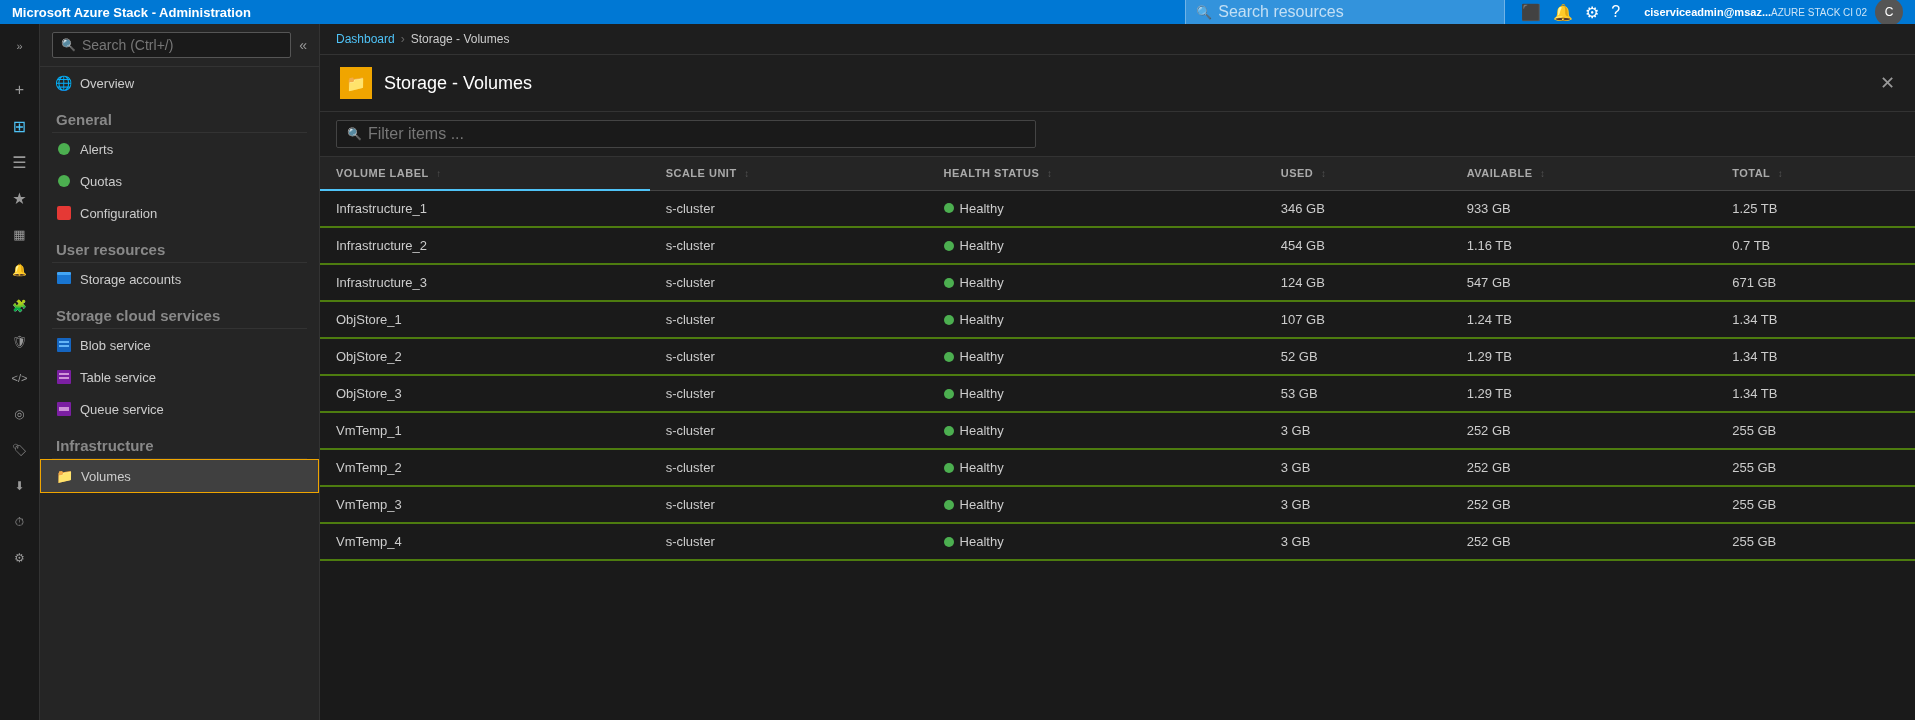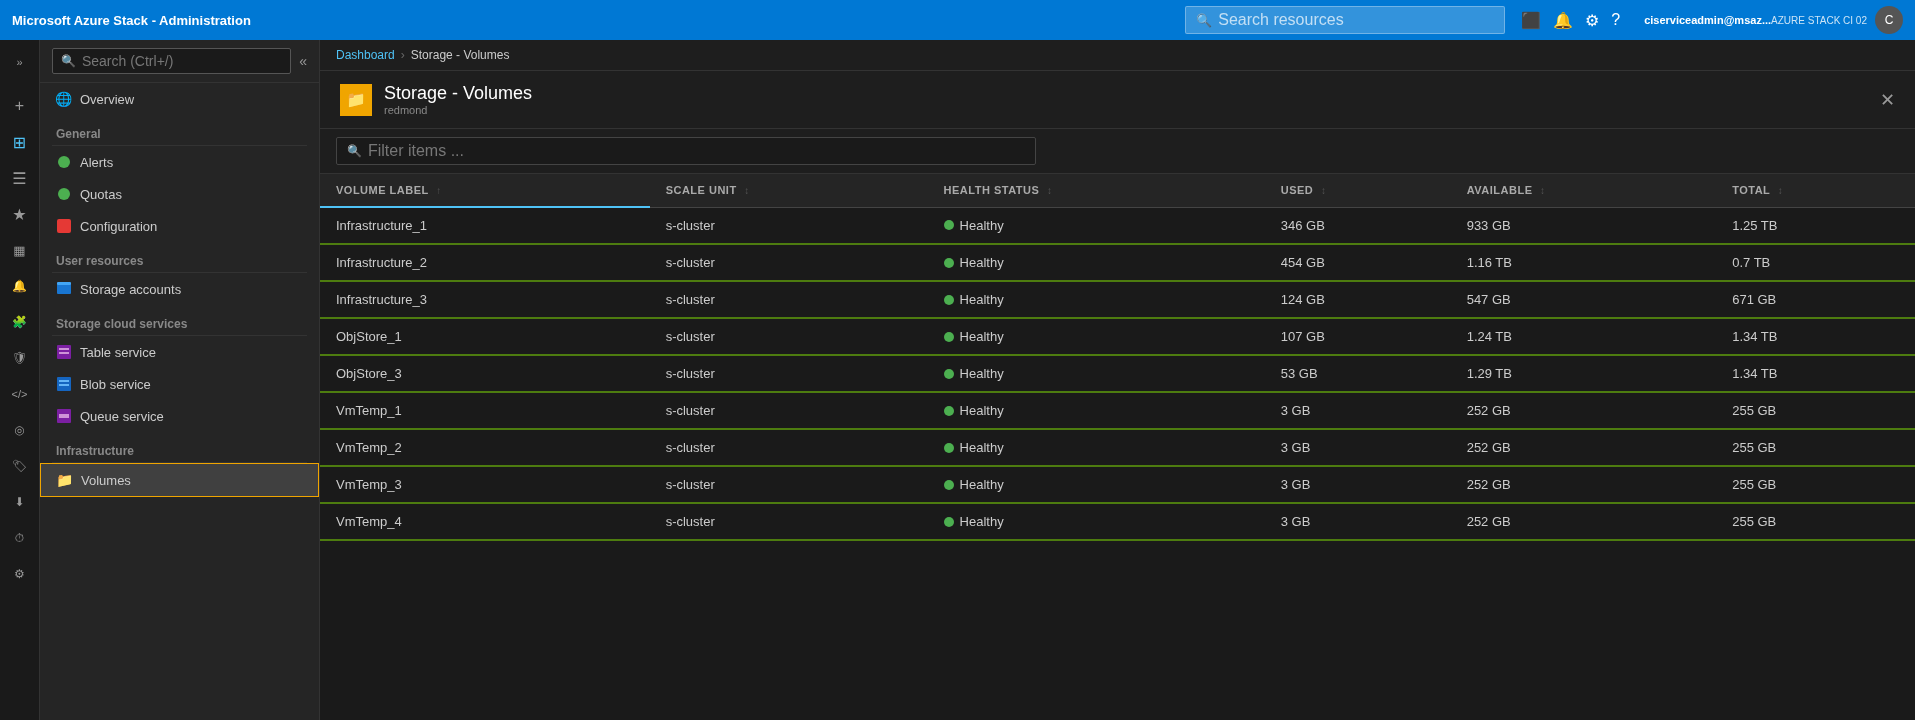--- a/index.html
+++ b/index.html
@@ -1,19 +1,19 @@
 <!DOCTYPE html>
 <html><head>
   <meta charset="utf-8">
   <style>
     * { box-sizing: border-box; margin: 0; padding: 0; }
     body { font-family: 'Segoe UI', Arial, sans-serif; background: #1a1a1a; color: #ccc; font-size: 13px; height: 720px; overflow: hidden; display: flex; flex-direction: column; }
 
     
-    .topbar { background: #0078d4; display: flex; align-items: center; height: 40px; padding: 0 12px; flex-shrink: 0; }
+    .topbar { background: #0078d4; display: flex; align-items: center; height: 24px; padding: 0 12px; flex-shrink: 0; }
     .topbar-title { color: #fff; font-size: 13px; font-weight: 600; margin-right: auto; }
     .topbar-search { background: rgba(255,255,255,0.2); border: 1px solid rgba(255,255,255,0.3); border-radius: 2px; color: #fff; padding: 4px 10px; width: 320px; font-size: 12px; display: flex; align-items: center; gap: 6px; }
     .topbar-search input { background: transparent; border: none; outline: none; color: #fff; width: 100%; font-size: 16px; }
     .topbar-search input::placeholder { color: rgba(255,255,255,0.7); }
     .topbar-icons { display: flex; align-items: center; gap: 12px; color: #fff; margin-left: 16px; }
     .topbar-icons span { cursor: pointer; font-size: 16px; }
     .topbar-user { display: flex; flex-direction: row; align-items: flex-end; margin-left: 12px; color: #fff; font-size: 11px; cursor: pointer; }
     .topbar-user .name { font-weight: 600; font-size: 11px; }
     .topbar-avatar { width: 28px; height: 28px; border-radius: 50%; background: #555; display: flex; align-items: center; justify-content: center; color: #fff; font-size: 12px; margin-left: 8px; }
 
@@ -29,21 +29,21 @@
     
     .left-nav { background: #252525; width: 280px; flex-shrink: 0; display: flex; flex-direction: column; overflow-y: auto; border-right: 1px solid #333; }
     .left-nav-header { padding: 8px 12px; display: flex; align-items: center; justify-content: space-between; border-bottom: 1px solid #333; }
     .search-nav { display: flex; align-items: center; gap: 6px; background: #1a1a1a; border: 1px solid #555; border-radius: 2px; padding: 4px 8px; flex: 1; margin-right: 8px; }
     .search-nav input { background: transparent; border: none; outline: none; color: #ccc; font-size: 14px; width: 100%; }
     .search-nav input::placeholder { color: #777; }
     .collapse-btn { color: #999; cursor: pointer; font-size: 14px; }
 
     .nav-item { display: flex; align-items: center; gap: 8px; padding: 8px 16px; cursor: pointer; color: #ccc; font-size: 13px; }
     .nav-item .nav-icon { width: 16px; height: 16px; flex-shrink: 0; display: flex; align-items: center; justify-content: center; font-size: 14px; }
-    .nav-section-label { padding: 12px 16px 4px; font-size: 12px; color: #888; text-transform: none; font-weight: 600; }
+    .nav-section-label { padding: 12px 16px 4px; font-size: 15px; color: #888; text-transform: none; font-weight: 600; }
 
     .nav-item.selected { background: #404040; border: 1px solid #f0a500; }
 
     
     .content { flex: 1; display: flex; flex-direction: column; background: #1a1a1a; overflow: hidden; }
 
     
     .breadcrumb { padding: 8px 16px; display: flex; align-items: center; gap: 6px; font-size: 12px; color: #4fc3f7; border-bottom: 1px solid #333; background: #1e1e1e; }
     .breadcrumb .sep { color: #666; }
     .breadcrumb .current { color: #ccc; }
@@ -175,36 +175,36 @@
       </span>
       <span>Storage accounts</span>
     </div>
 
     <div class="nav-section-label">Storage cloud services</div>
     <div style="height:1px;background:#333;margin:0 12px;"></div>
 
     <div class="nav-item">
       <span class="nav-icon">
         <svg width="14" height="14" viewBox="0 0 14 14">
+            <rect width="14" height="14" fill="#1565c0" rx="1"></rect>
+            <rect x="2" y="3" width="10" height="2" fill="#64b5f6"></rect>
+            <rect x="2" y="7" width="10" height="2" fill="#64b5f6"></rect>
+          </svg>
+      </span>
+      <span>Blob service</span>
+    </div>
+    <div class="nav-item">
+      <span class="nav-icon">
+        <svg width="14" height="14" viewBox="0 0 14 14">
             <rect width="14" height="14" fill="#7b1fa2" rx="1"></rect>
             <rect x="2" y="3" width="10" height="2" fill="#ce93d8"></rect>
             <rect x="2" y="7" width="10" height="2" fill="#ce93d8"></rect>
           </svg>
       </span>
       <span>Table service</span>
-    </div>
-    <div class="nav-item">
-      <span class="nav-icon">
-        <svg width="14" height="14" viewBox="0 0 14 14">
-            <rect width="14" height="14" fill="#1565c0" rx="1"></rect>
-            <rect x="2" y="3" width="10" height="2" fill="#64b5f6"></rect>
-            <rect x="2" y="7" width="10" height="2" fill="#64b5f6"></rect>
-          </svg>
-      </span>
-      <span>Blob service</span>
     </div>
     <div class="nav-item">
       <span class="nav-icon">
         <svg width="14" height="14" viewBox="0 0 14 14">
             <rect width="14" height="14" fill="#7b1fa2" rx="1"></rect>
             <rect x="2" y="5" width="10" height="4" fill="#ce93d8"></rect>
           </svg>
       </span>
       <span>Queue service</span>
     </div>
@@ -223,21 +223,20 @@
     <div class="breadcrumb">
       <span style="cursor:pointer;">Dashboard</span>
       <span class="sep">›</span>
       <span class="current">Storage - Volumes</span>
     </div>
 
     <div class="page-header">
       <div class="page-icon">📁</div>
       <div class="page-title-group">
         <span class="page-title">Storage - Volumes</span>
-        <span class="page-subtitle">redmond</span>
       </div>
       <span class="close-btn">✕</span>
     </div>
 
     <div class="filter-bar">
       <div class="filter-input">
         <span style="color:#777;font-size:12px;">🔍</span>
         <input type="text" placeholder="Filter items ..." style="">
       </div>
     </div>
@@ -313,20 +312,33 @@
       <div class="status-healthy">
         <span class="status-dot"></span>
         <span>Healthy</span>
       </div>
     </td>
     <td>107 GB</td>
     <td>1.24 TB</td>
     <td>1.34 TB</td>
   </tr>
             <tr>
+    <td>ObjStore_2</td>
+    <td>s-cluster</td>
+    <td>
+      <div class="status-healthy">
+        <span class="status-dot"></span>
+        <span>Healthy</span>
+      </div>
+    </td>
+    <td>52 GB</td>
+    <td>1.29 TB</td>
+    <td>1.34 TB</td>
+  </tr>
+            <tr>
     <td>ObjStore_3</td>
     <td>s-cluster</td>
     <td>
       <div class="status-healthy">
         <span class="status-dot"></span>
         <span>Healthy</span>
       </div>
     </td>
     <td>53 GB</td>
     <td>1.29 TB</td>

